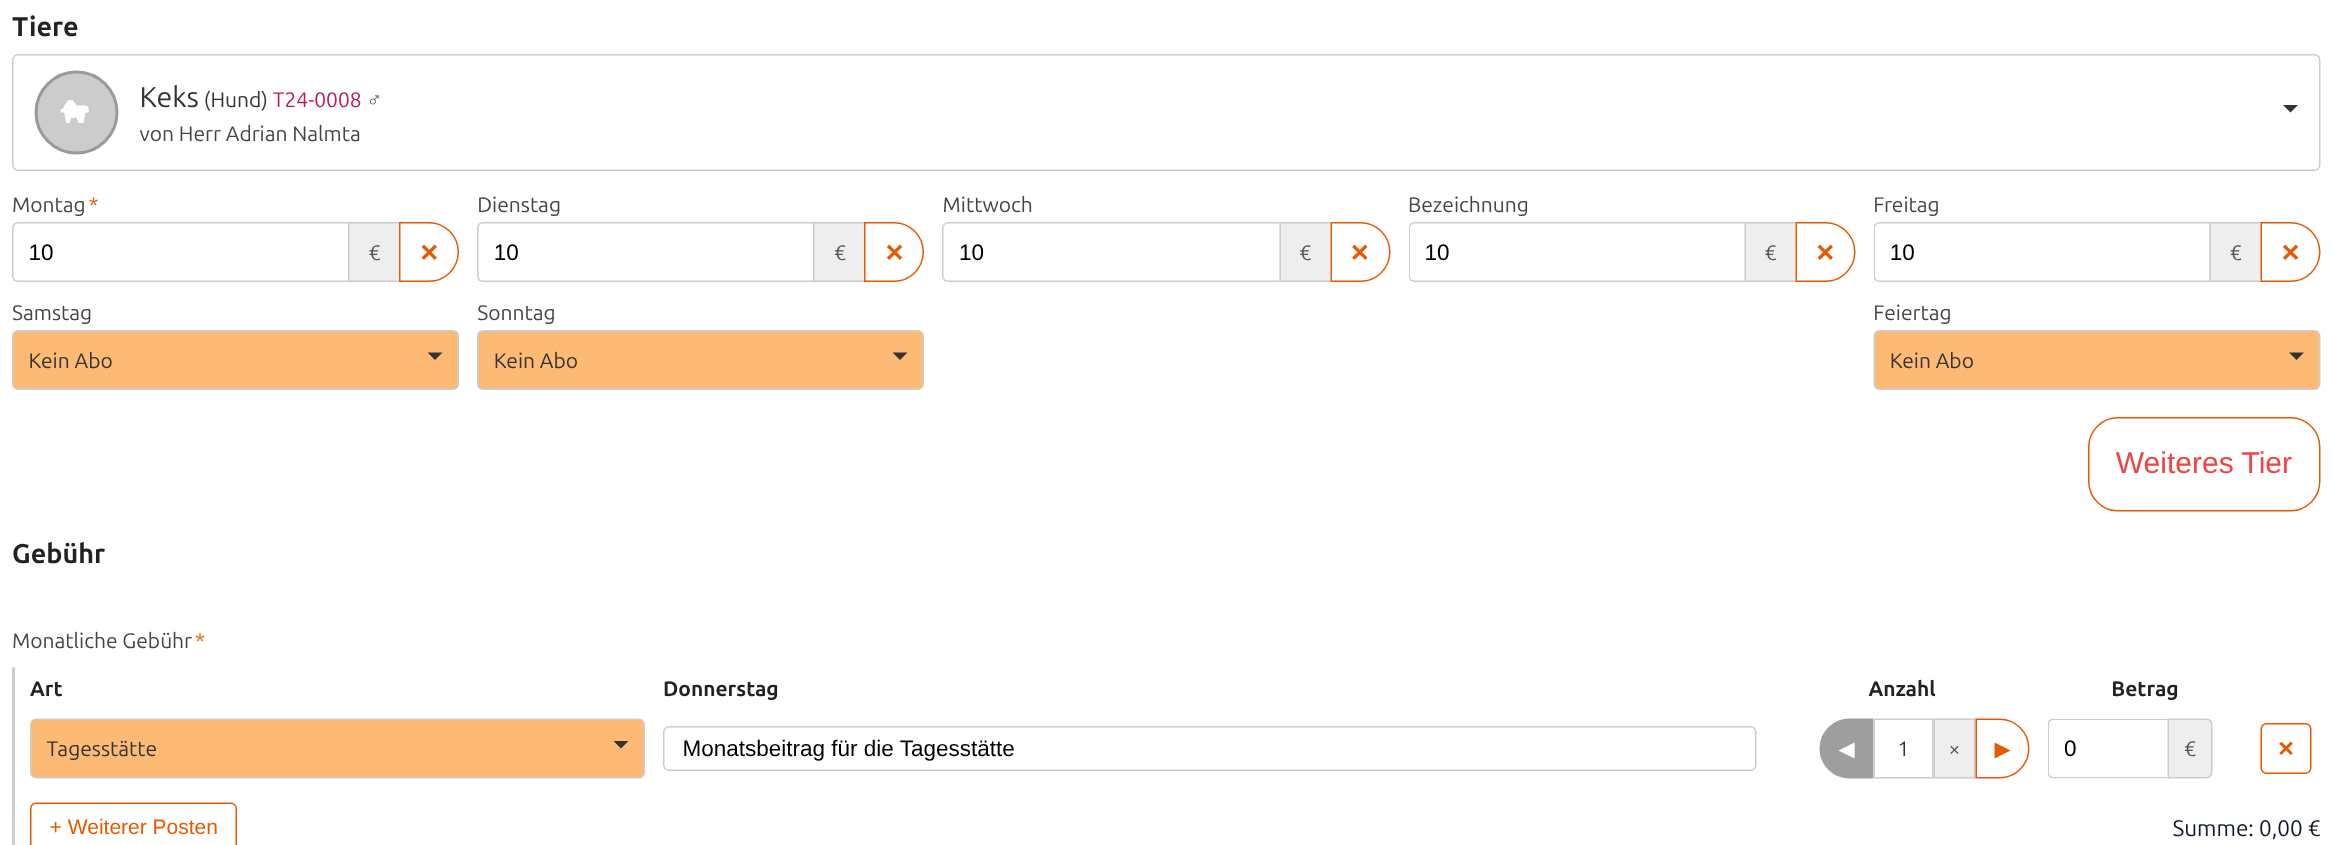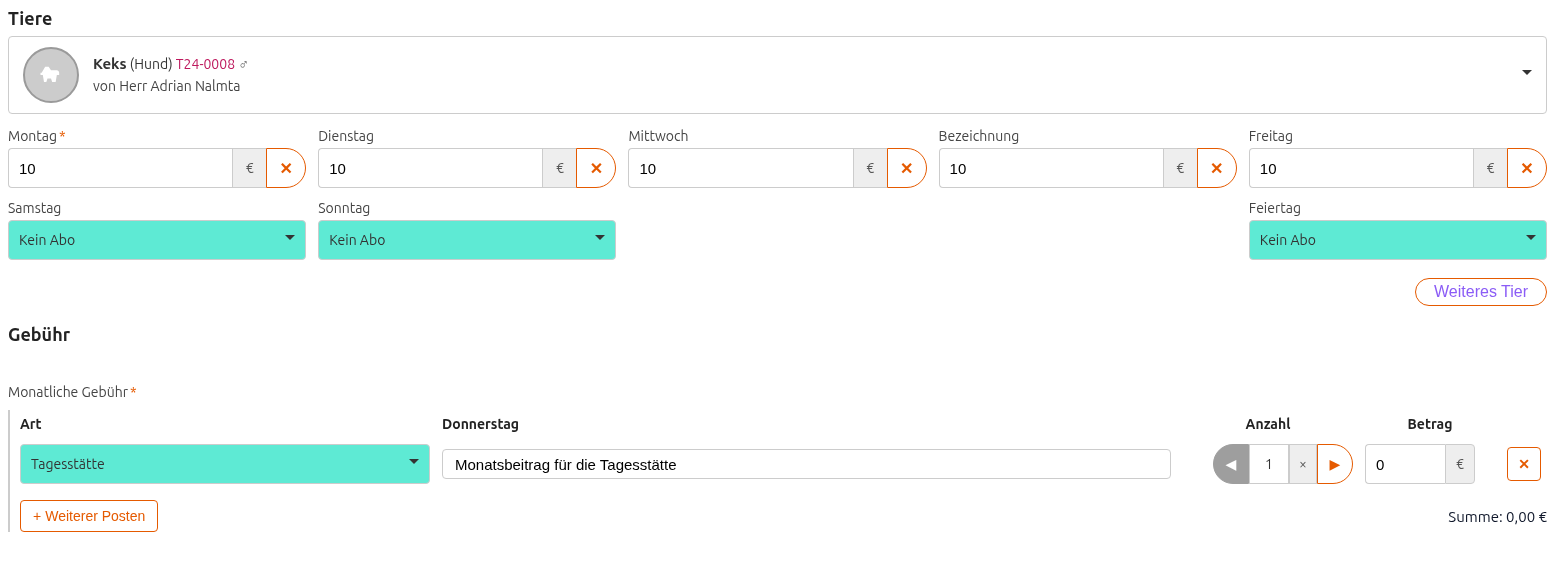--- a/index.html
+++ b/index.html
@@ -29,21 +29,21 @@
   .avatar {
     width: 56px; height: 56px;
     border-radius: 50%;
     background: #ccc;
     border: 2px solid #9a9a9a;
     display: flex; align-items: center; justify-content: center;
     color: #fff;
     flex-shrink: 0;
   }
   .animal-meta { line-height: 1.5; }
-  .animal-name { font-weight: 700; font-size: 15px; }
+  .animal-name { font-weight: 400; font-size: 19px; }
   .animal-species { font-weight: 400; }
   .animal-id { color: #be185d; }
   .animal-owner { color: #444; }
   .expand-caret {
     position: absolute; right: 14px; top: 50%; transform: translateY(-50%);
     color: #333;
     cursor: pointer;
   }
   .days-grid {
     display: grid;
@@ -88,37 +88,37 @@
     gap:12px;
     margin-bottom:18px;
   }
   .select {
     height:40px;
     border:1px solid #ccc;
     border-radius:4px;
     width:100%;
     padding:0 10px;
     display:flex;align-items:center;justify-content:space-between;
-    background:#5eead4;
+    background:#fdba74;
     cursor:pointer;
   }
   .caret-down::after {
     content:"";
     border:5px solid transparent;
     border-top-color:#333;
     margin-top:3px;
     display:inline-block;
   }
   .btn-outline {
     border:1px solid #e55a00;
-    color:#8b5cf6;
+    color:#ef4444;
     background:#fff;
     border-radius:20px;
-    padding:4px 18px;
-    font-size:16px;
+    padding:19px 18px;
+    font-size:20px;
     cursor:pointer;
   }
   .right-actions { display:flex; justify-content:flex-end; margin-bottom:18px;}
   .fee-section .section-title { margin-bottom:6px;}
   .fee-sub { color:#444; margin-bottom:10px;margin-top:40px;}
   .fee-table { border-left:2px solid #ccc; padding:0 0 0 0;}
   .fee-head, .fee-row {
     display:grid;
     grid-template-columns: 410px 1fr 170px 130px 40px;
     gap:12px;

